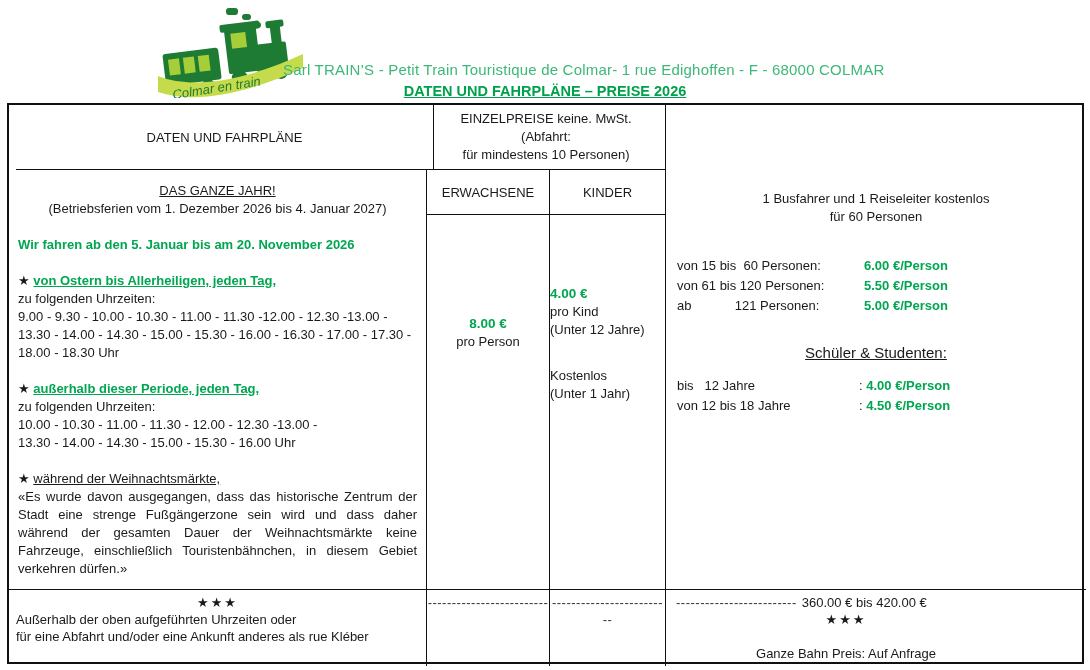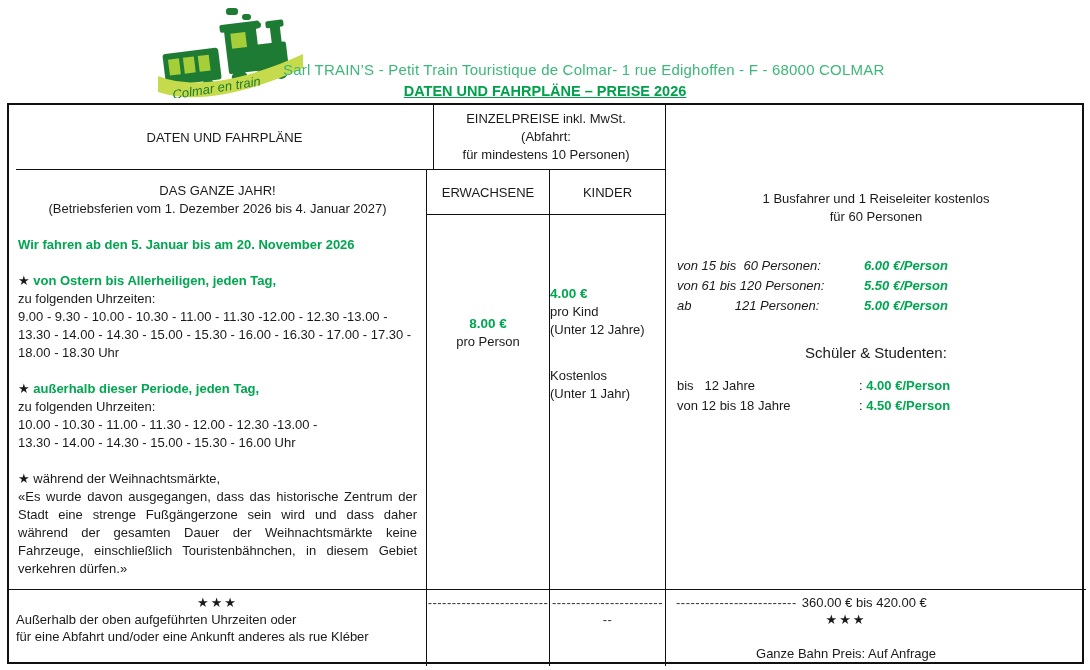--- a/index.html
+++ b/index.html
@@ -31,38 +31,38 @@
     left: 7px; top: 103px; width: 1077px; height: 561px;
     border: 2px solid #111;
   }
   .cell { position: absolute; overflow: hidden; }
   .br { border-right: 1.8px solid #111; }
   .bb { border-bottom: 1.8px solid #111; }
   .center-col { display: flex; flex-direction: column; align-items: center; justify-content: center; text-align: center; }
 
   .green { color: #00a650; }
   .bold { font-weight: bold; }
-  .und { }
+  .und { text-decoration: underline; }
   .lh { line-height: 18px; }
 
   
   .left-main { padding: 12px 9px 0 9px; line-height: 18px; }
   .t-center { text-align: center; }
   .spacer18 { height: 18px; }
   .quote { text-align: justify; }
 
   
   .adult-cell { padding-top: 100px; text-align: center; line-height: 18px; }
   .child-cell { padding-top: 70px; text-align: left; line-height: 18px; }
   .price-big { font-size: 13.5px; }
 
   
   .group-cell { padding-top: 20px; line-height: 18px; }
   .group-bonus { text-align: center; }
-  .tiers { margin-top: 30px; padding-left: 11px; font-style: italic; }
+  .tiers { margin-top: 30px; padding-left: 11px; }
   .tier-row { display: flex; line-height: 20px; }
   .tier-label { width: 187px; white-space: pre; }
   .students-heading { margin-top: 28px; text-align: center; font-size: 15px; }
   .student-rows { margin-top: 14px; padding-left: 11px; }
   .student-row { display: flex; line-height: 20px; }
   .student-label { width: 182px; white-space: pre; }
 
   
   .bottom-left { padding: 4px 7px 0 7px; line-height: 17px; }
   .dash { letter-spacing: 0.5px; color: #333; }
@@ -117,21 +117,21 @@
 <div class="abs title2">
   <span>DATEN UND FAHRPLÄNE – PREISE 2026</span>
 </div>
 
 <div class="abs doc-table">
 
   <div class="cell br bb center-col" style="left:0;top:0;width:418px;height:65px;margin-left:7px;">
     <div>DATEN UND FAHRPLÄNE</div>
   </div>
   <div class="cell br bb center-col lh" style="left:418px;top:0;width:239px;height:65px;">
-    <div>EINZELPREISE inkl. MwSt.</div>
+    <div>EINZELPREISE keine. MwSt.</div>
     <div>(Abfahrt:</div>
     <div>für mindestens 10 Personen)</div>
   </div>
 
   <div class="cell br bb center-col" style="left:418px;top:65px;width:123px;height:45px;">
     <div>ERWACHSENE</div>
   </div>
   <div class="cell br bb center-col" style="left:541px;top:65px;width:116px;height:45px;">
     <div>KINDER</div>
   </div>

